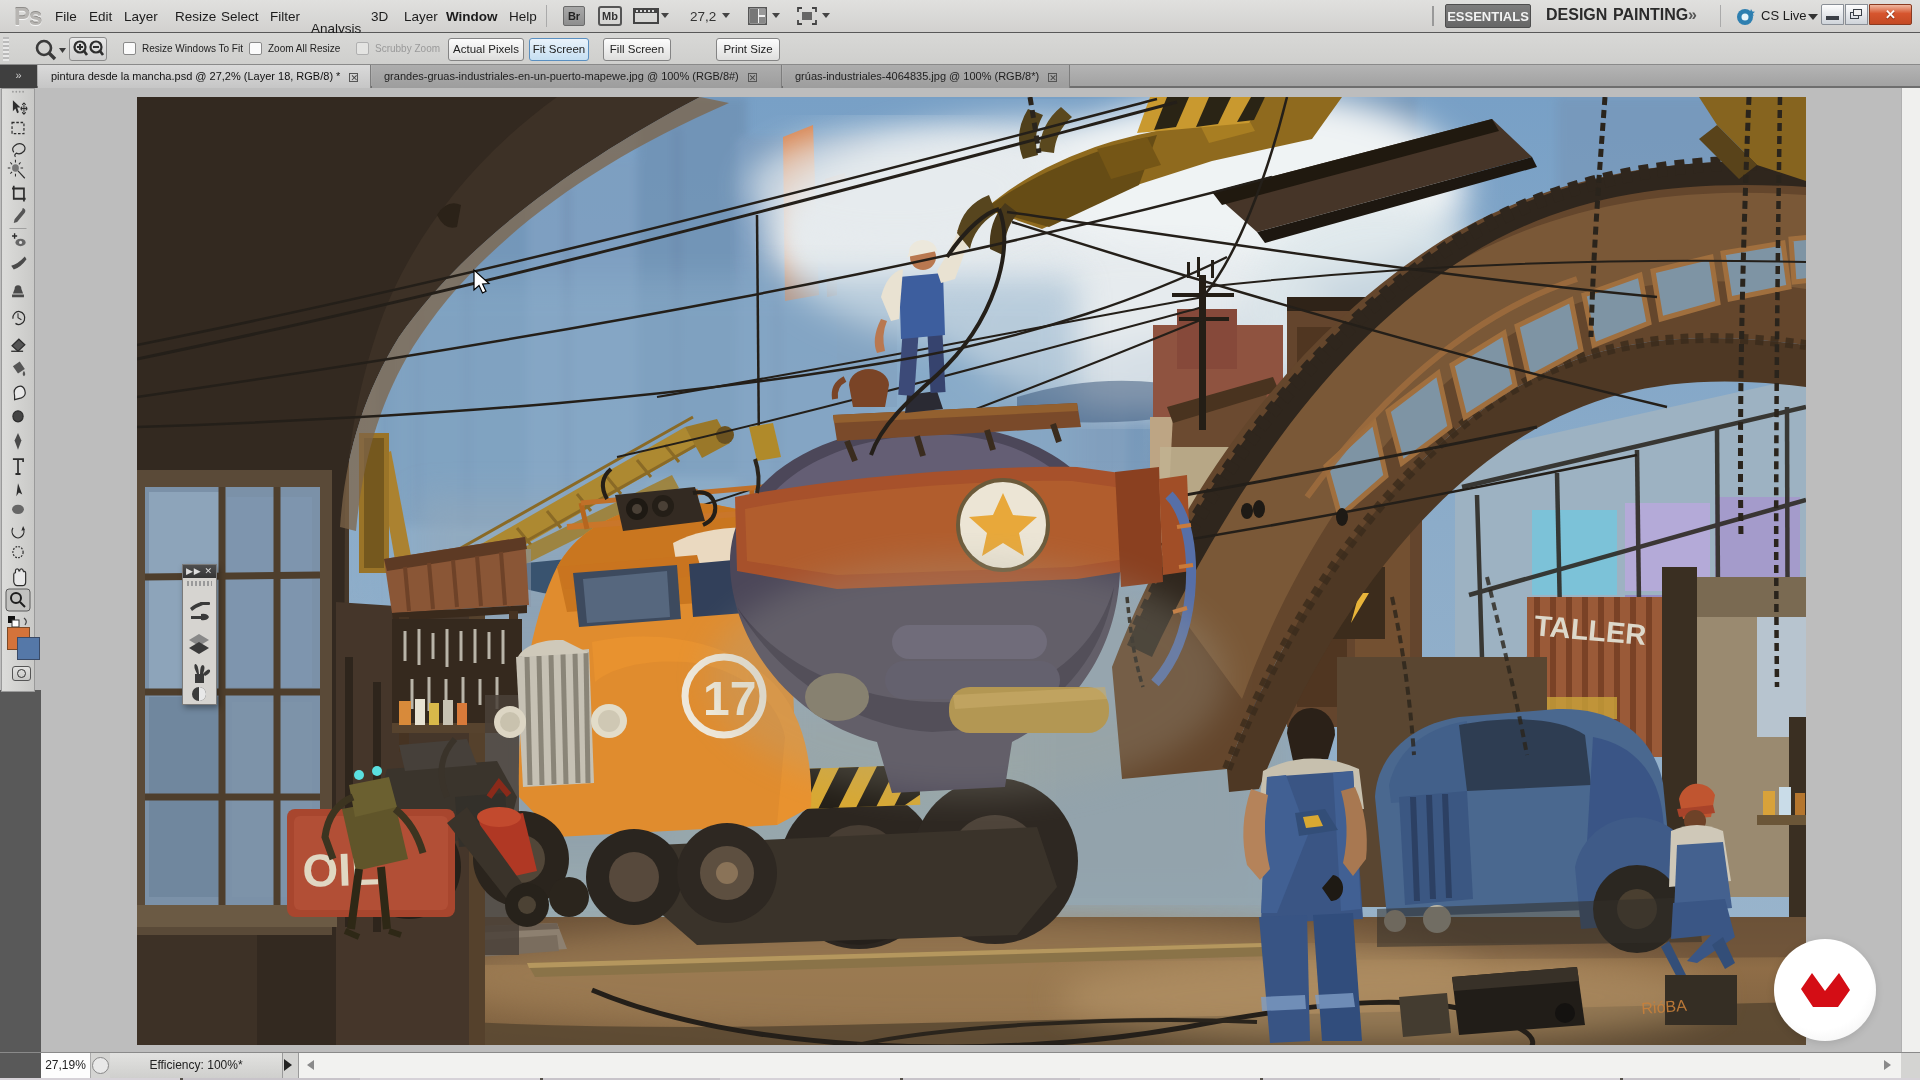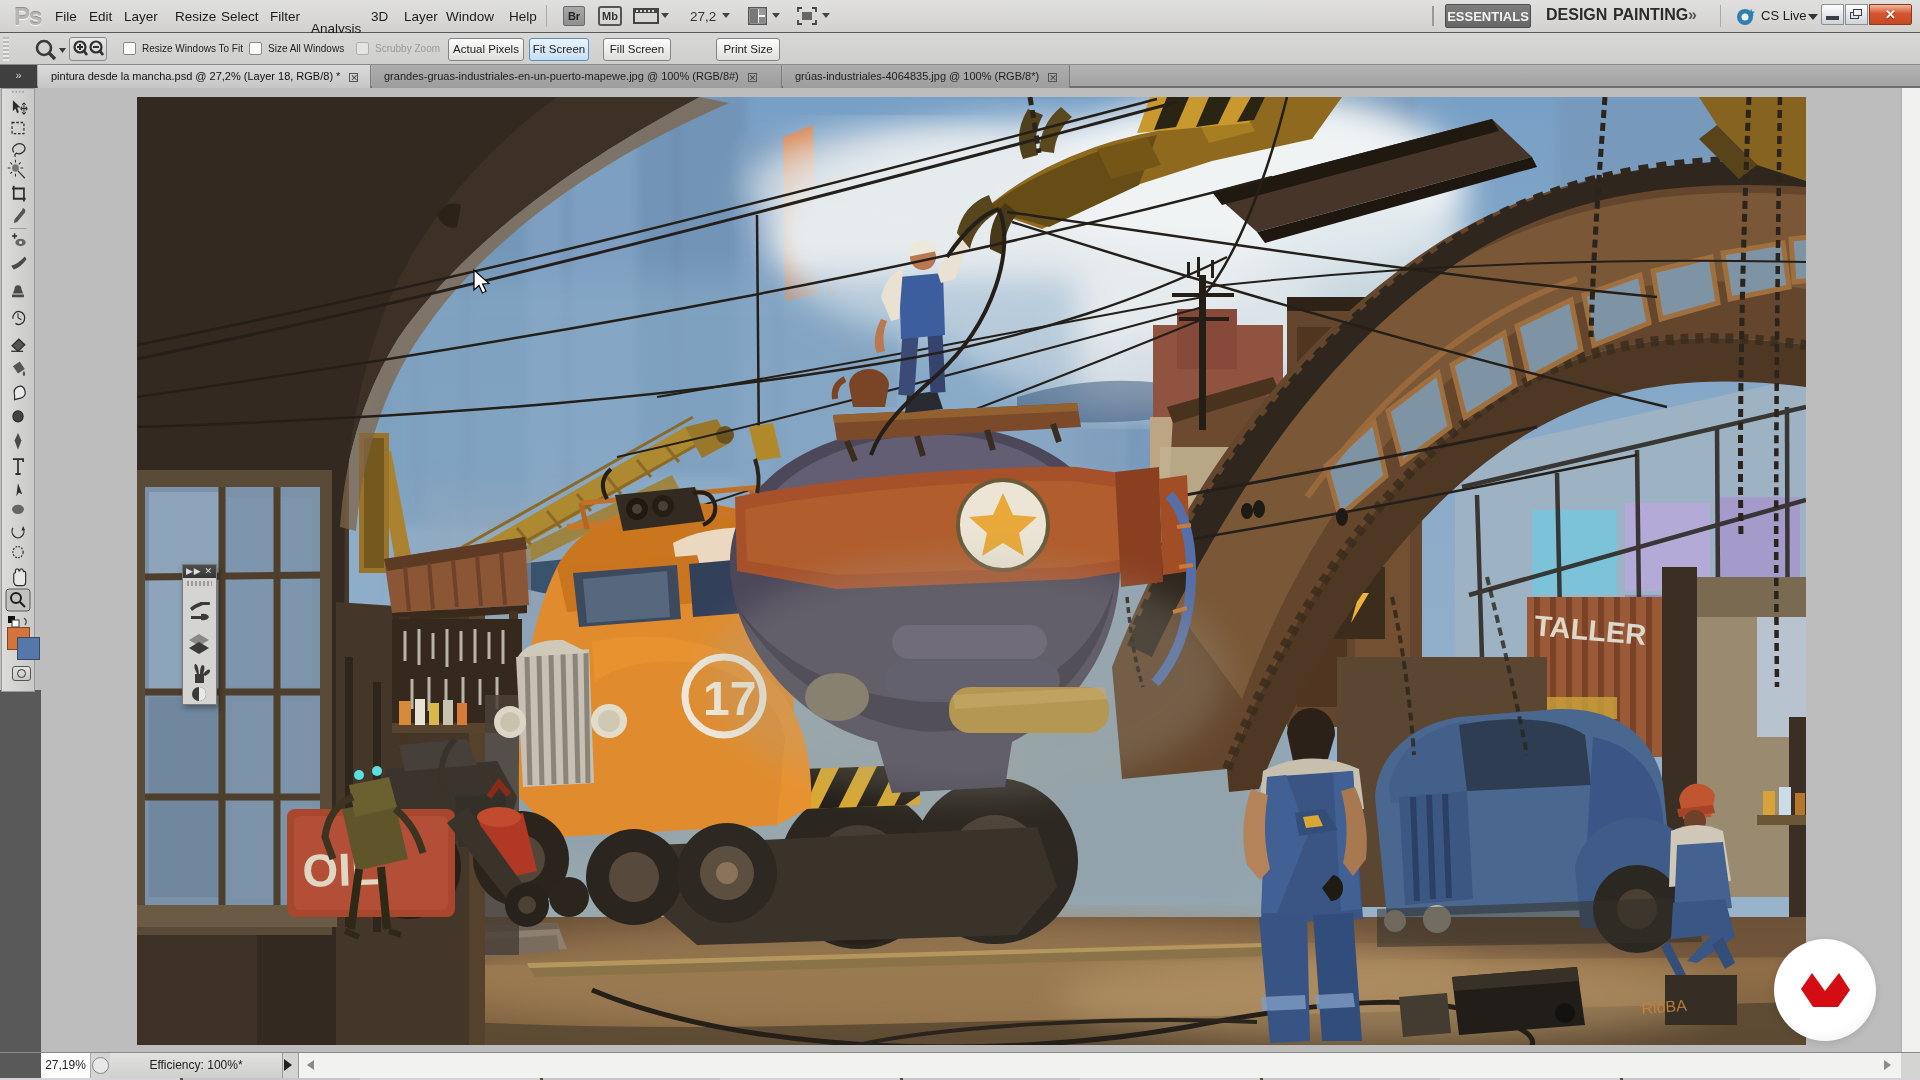--- a/index.html
+++ b/index.html
@@ -43,21 +43,21 @@
     <div id="pslogo">Ps</div>
     <div class="mi" style="left:55px;">File</div>
     <div class="mi" style="left:89px;">Edit</div>
     <div class="mi" style="left:124px;">Layer</div>
     <div class="mi" style="left:175px;">Resize</div>
     <div class="mi" style="left:221px;">Select</div>
     <div class="mi" style="left:270px;">Filter</div>
     <div class="mi" style="left:311px;margin-top:12px;">Analysis</div>
     <div class="mi" style="left:371px;">3D</div>
     <div class="mi" style="left:404px;">Layer</div>
-    <div class="mi" style="left:446px;">Window</div>
+    <div class="mi" style="left:446px;font-weight:bold;">Window</div>
     <div class="mi" style="left:509px;">Help</div>
     <div class="abs" style="left:546px;top:5px;width:1px;height:22px;background:#aaa;"></div>
     <div class="abs" style="left:563px;top:6px;width:22px;height:20px;background:linear-gradient(#a8a8a8,#8e8e8e);border:1px solid #6a6a6a;border-radius:2px;font-size:11px;font-weight:bold;color:#222;text-align:center;line-height:19px;">Br</div>
     <div class="abs" style="left:598px;top:6px;width:24px;height:20px;border:2px solid #555;border-radius:3px;font-size:11px;font-weight:bold;color:#333;text-align:center;line-height:16px;">Mb</div>
     <svg class="abs" style="left:633px;top:6px;" width="26" height="20" viewBox="0 0 26 20">
       <rect x="1" y="3" width="24" height="14" fill="none" stroke="#444" stroke-width="2"></rect>
       <rect x="1" y="3" width="24" height="4" fill="#444"></rect>
       <g fill="#ddd">
           <rect x="3" y="4" width="2" height="2"></rect>
           <rect x="7" y="4" width="2" height="2"></rect>
@@ -120,21 +120,21 @@
         <line x1="10" y1="6" x2="10" y2="12" stroke="#2e2e2e" stroke-width="2"></line>
         <line x1="14" y1="13" x2="17" y2="17" stroke="#2e2e2e" stroke-width="2.6"></line>
         <circle cx="26" cy="9" r="5.5" fill="none" stroke="#2e2e2e" stroke-width="2.2"></circle>
         <line x1="23" y1="9" x2="29" y2="9" stroke="#2e2e2e" stroke-width="2"></line>
         <line x1="30" y1="13" x2="33" y2="17" stroke="#2e2e2e" stroke-width="2.6"></line>
       </svg>
     </div>
     <div class="cb" style="left:123px;"></div>
       <div class="cblab" style="left:142px;">Resize Windows To Fit</div>
     <div class="cb" style="left:249px;"></div>
-      <div class="cblab" style="left:268px;">Size All Windows</div>
+      <div class="cblab" style="left:268px;">Zoom All Resize</div>
     <div class="cb" style="left:356px;background:#e4e4e2;border-color:#b0b0b0;"></div>
       <div class="cblab" style="left:375px;color:#9a9a9a;">Scrubby Zoom</div>
     <div class="obtn" style="left:448px;width:76px;">Actual Pixels</div>
     <div class="obtn" style="left:529px;width:60px;background:linear-gradient(#eaf3fb,#c6dff2);border-color:#5a8fc0;">Fit Screen</div>
     <div class="obtn" style="left:603px;width:68px;">Fill Screen</div>
     <div class="obtn" style="left:716px;width:64px;">Print Size</div>
   </div>
 
   <div id="tabbar" class="abs">
     <div class="abs" style="left:0;top:0;width:37px;height:23px;background:#3f3f3f;color:#cfcfcf;font-size:11px;line-height:21px;text-align:center;">»</div>

